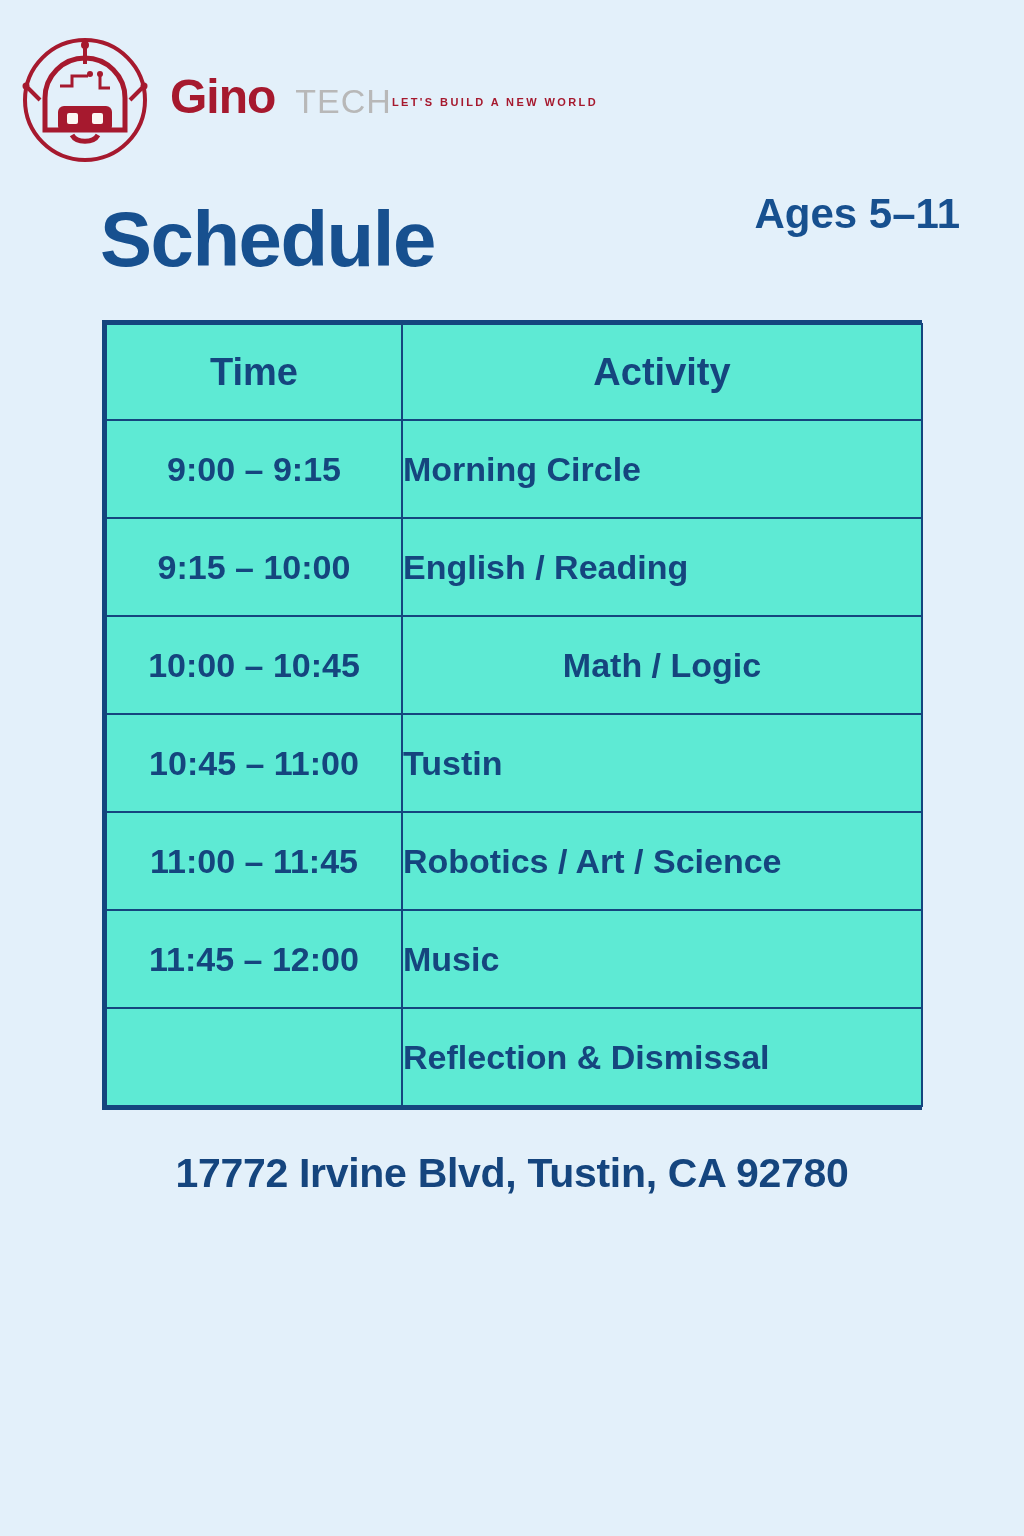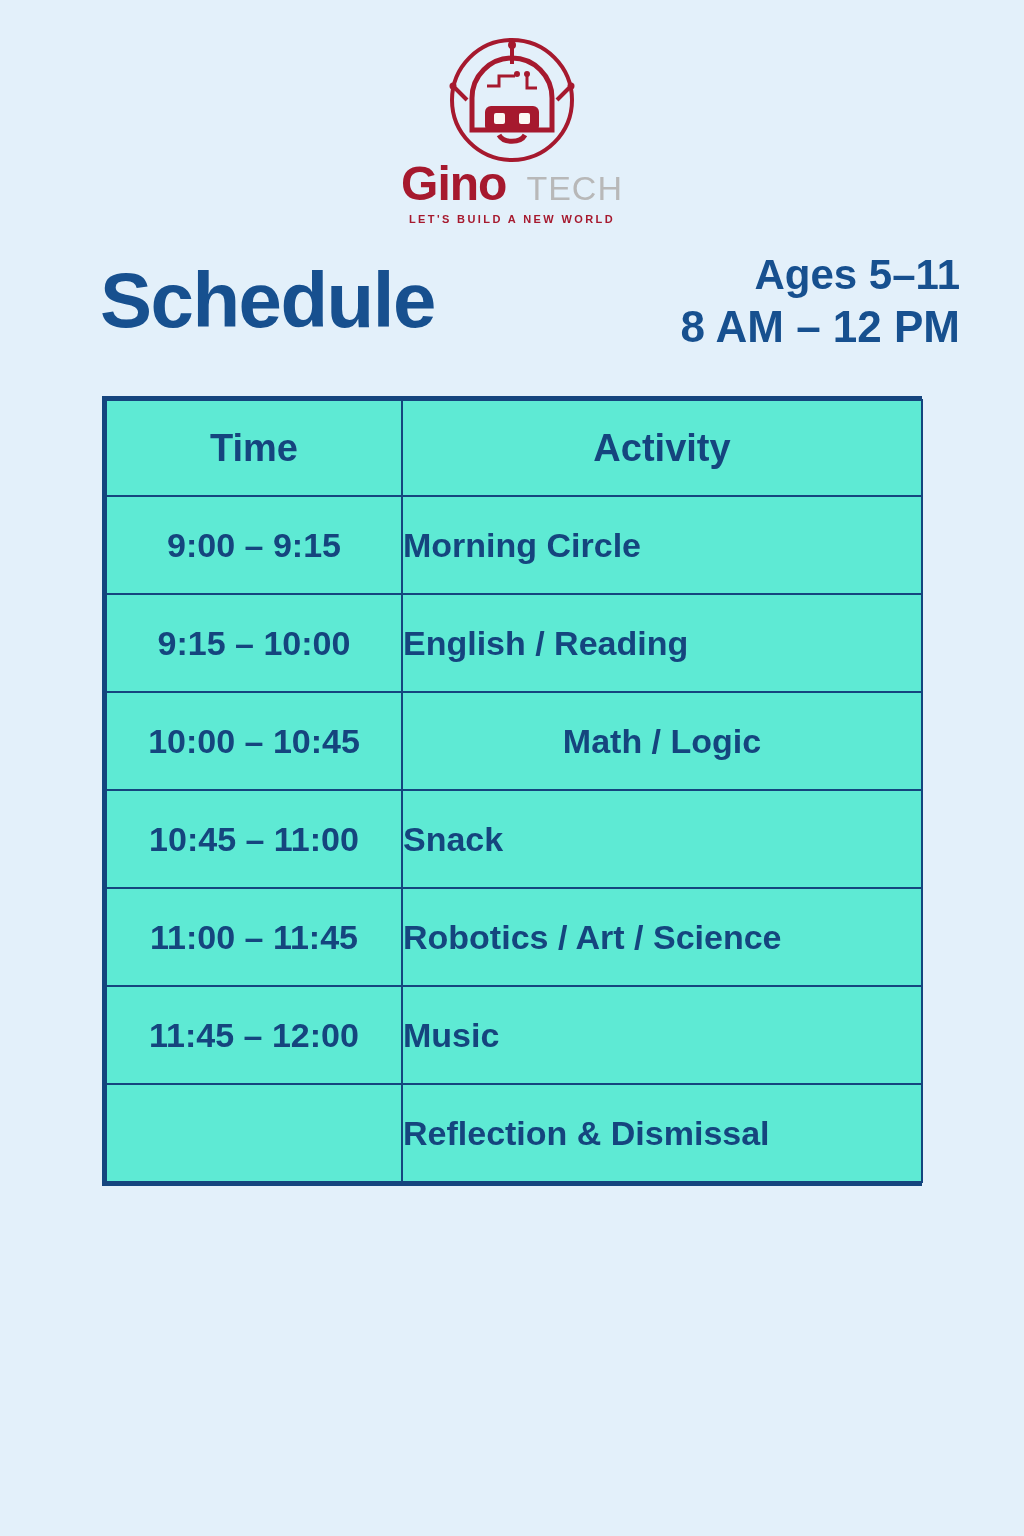--- a/index.html
+++ b/index.html
@@ -18,21 +18,21 @@
     width: 1024px;
     height: 1536px;
     box-sizing: border-box;
   }
 
   
   .logo-block {
     width: 100%;
     padding-top: 34px;
     display: flex;
-    flex-direction: column;
+    flex-direction: row;
     align-items: center;
   }
   .robot-mark {
     width: 170px;
     height: 130px;
     display: block;
   }
   .logo-wordmark {
     margin-top: -4px;
     display: flex;
@@ -194,21 +194,20 @@
       <span class="logo-gino">Gino</span>
       <span class="logo-tech">TECH</span>
     </div>
     <div class="logo-tagline">LET'S BUILD A NEW WORLD</div>
   </div>
 
   <div class="head-row">
     <div class="title">Schedule</div>
     <div class="subhead">
       <div class="ages">Ages 5–11</div>
-      <div class="hours">8 AM – 12 PM</div>
     </div>
   </div>
 
   <div class="table-wrap">
     <table class="schedule">
       <colgroup>
         <col class="c-time">
         <col class="c-act">
       </colgroup>
       <thead>
@@ -225,34 +224,35 @@
         <tr>
           <td class="time">9:15 – 10:00</td>
           <td class="activity">English / Reading</td>
         </tr>
         <tr class="row-center">
           <td class="time">10:00 – 10:45</td>
           <td class="activity">Math / Logic</td>
         </tr>
         <tr>
           <td class="time">10:45 – 11:00</td>
-          <td class="activity">Snack</td>
+          <td class="activity">Tustin</td>
         </tr>
         <tr>
           <td class="time">11:00 – 11:45</td>
           <td class="activity">Robotics / Art / Science</td>
         </tr>
         <tr>
           <td class="time">11:45 – 12:00</td>
           <td class="activity">Music</td>
         </tr>
         <tr>
           <td class="time"></td>
           <td class="activity">Reflection &amp; Dismissal</td>
         </tr>
       </tbody>
     </table>
   </div>
 
   <div class="footer">
+    <div class="address">17772 Irvine Blvd, Tustin, CA 92780</div>
   </div>
 
 </div>
 
 </body></html>

